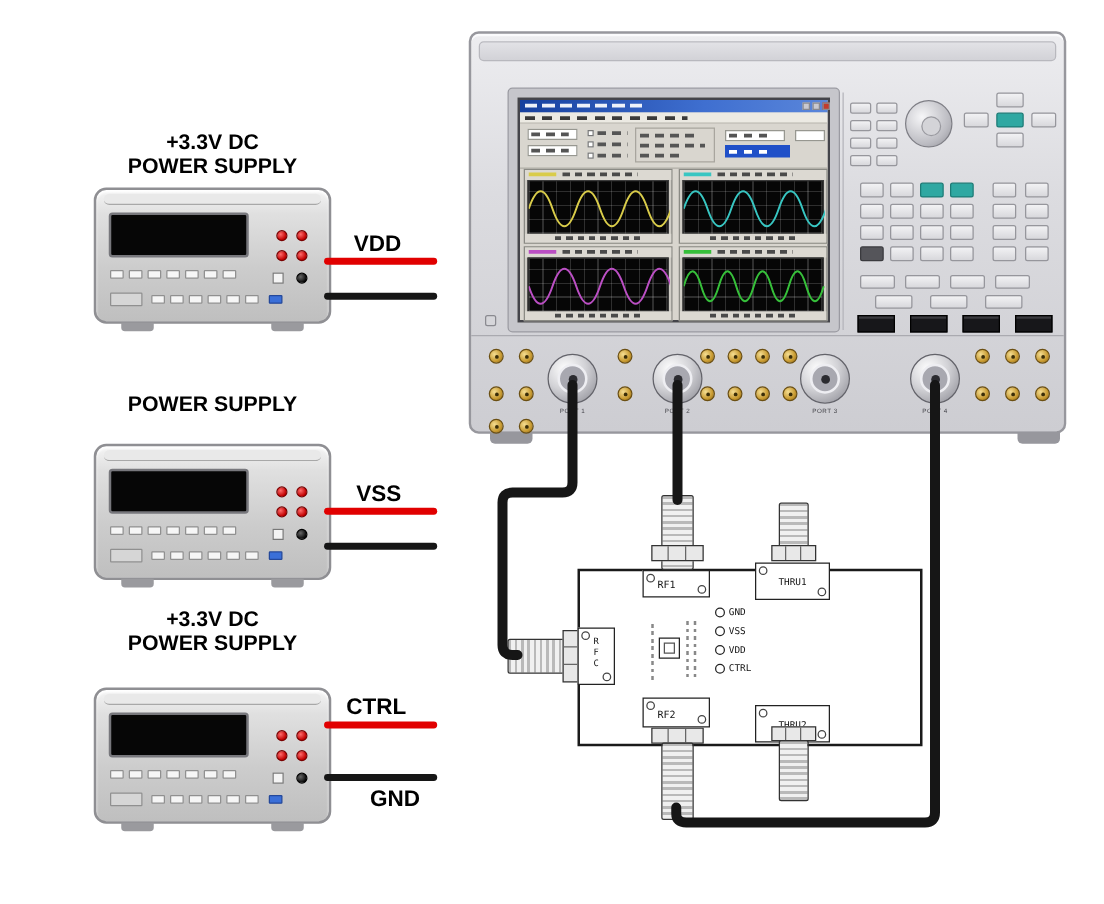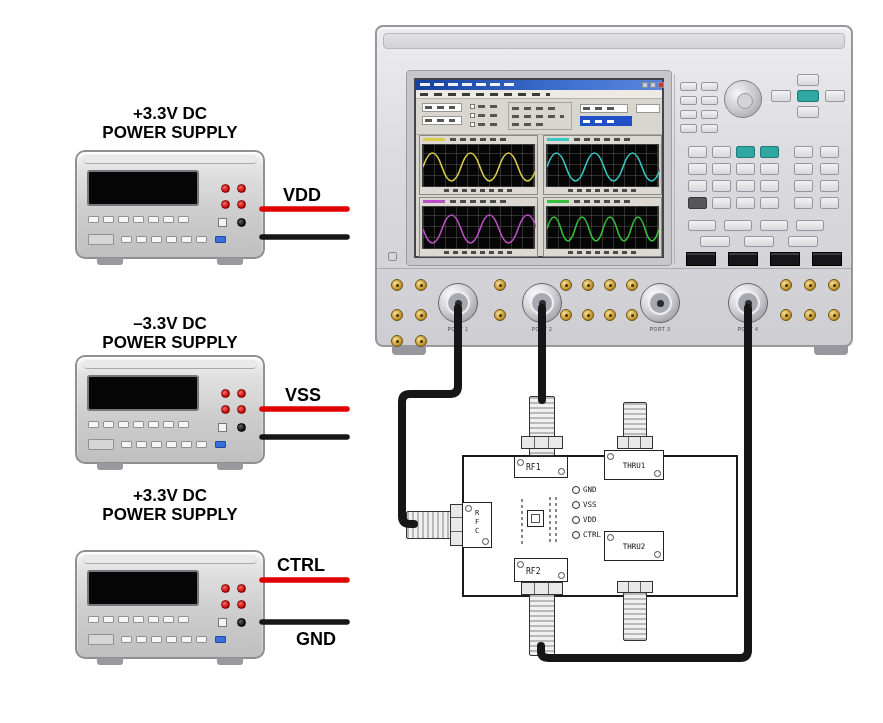--- a/index.html
+++ b/index.html
@@ -126,21 +126,20 @@
 </head>
 <body>
 
 <div id="stage">
 
   <div class="title2" style="left:40px;top:104px;width:260px">
     <div>+3.3V DC</div>
     <div>POWER SUPPLY</div>
   </div>
   <div class="title2" style="left:40px;top:314px;width:260px">
-    <div>–3.3V DC</div>
     <div>POWER SUPPLY</div>
   </div>
   <div class="title2" style="left:40px;top:486px;width:260px">
     <div>+3.3V DC</div>
     <div>POWER SUPPLY</div>
   </div>
 
   <div class="psu" style="left:75px;top:150px">
       <div class="shell"></div>
       <div class="topband"></div>
@@ -402,21 +401,21 @@
   <div class="abs silk" style="left:521px;top:496px"></div>
   <div class="abs silk" style="left:549px;top:494px"></div>
   <div class="abs silk" style="left:555px;top:494px"></div>
 
   <div class="plate" style="left:514px;top:558px;width:54px;height:24px">
     <span class="plate-lbl" style="left:11px;top:8px">RF2</span>
   </div>
   <div class="nut h" style="left:521px;top:582px;width:42px;height:13px"></div>
   <div class="barrel-v" style="left:529px;top:594px;width:26px;height:62px"></div>
 
-  <div class="plate" style="left:604px;top:531px;width:60px;height:30px">
+  <div class="plate" style="left:604px;top:564px;width:60px;height:30px">
     <span class="plate-lbl center" style="top:10px">THRU2</span>
   </div>
   <div class="nut h" style="left:617px;top:581px;width:36px;height:12px"></div>
   <div class="barrel-v" style="left:623px;top:592px;width:24px;height:49px"></div>
 
   <svg class="abs overlay" width="883" height="723" viewBox="0 0 883 723">
     <g stroke-linecap="round" fill="none">
       <line x1="262" y1="209" x2="347" y2="209" stroke-width="5.5" stroke="#e10000"></line>
       <line x1="262" y1="237" x2="347" y2="237" stroke-width="5.5" stroke="#161616"></line>
       <line x1="262" y1="409" x2="347" y2="409" stroke-width="5.5" stroke="#e10000"></line>

